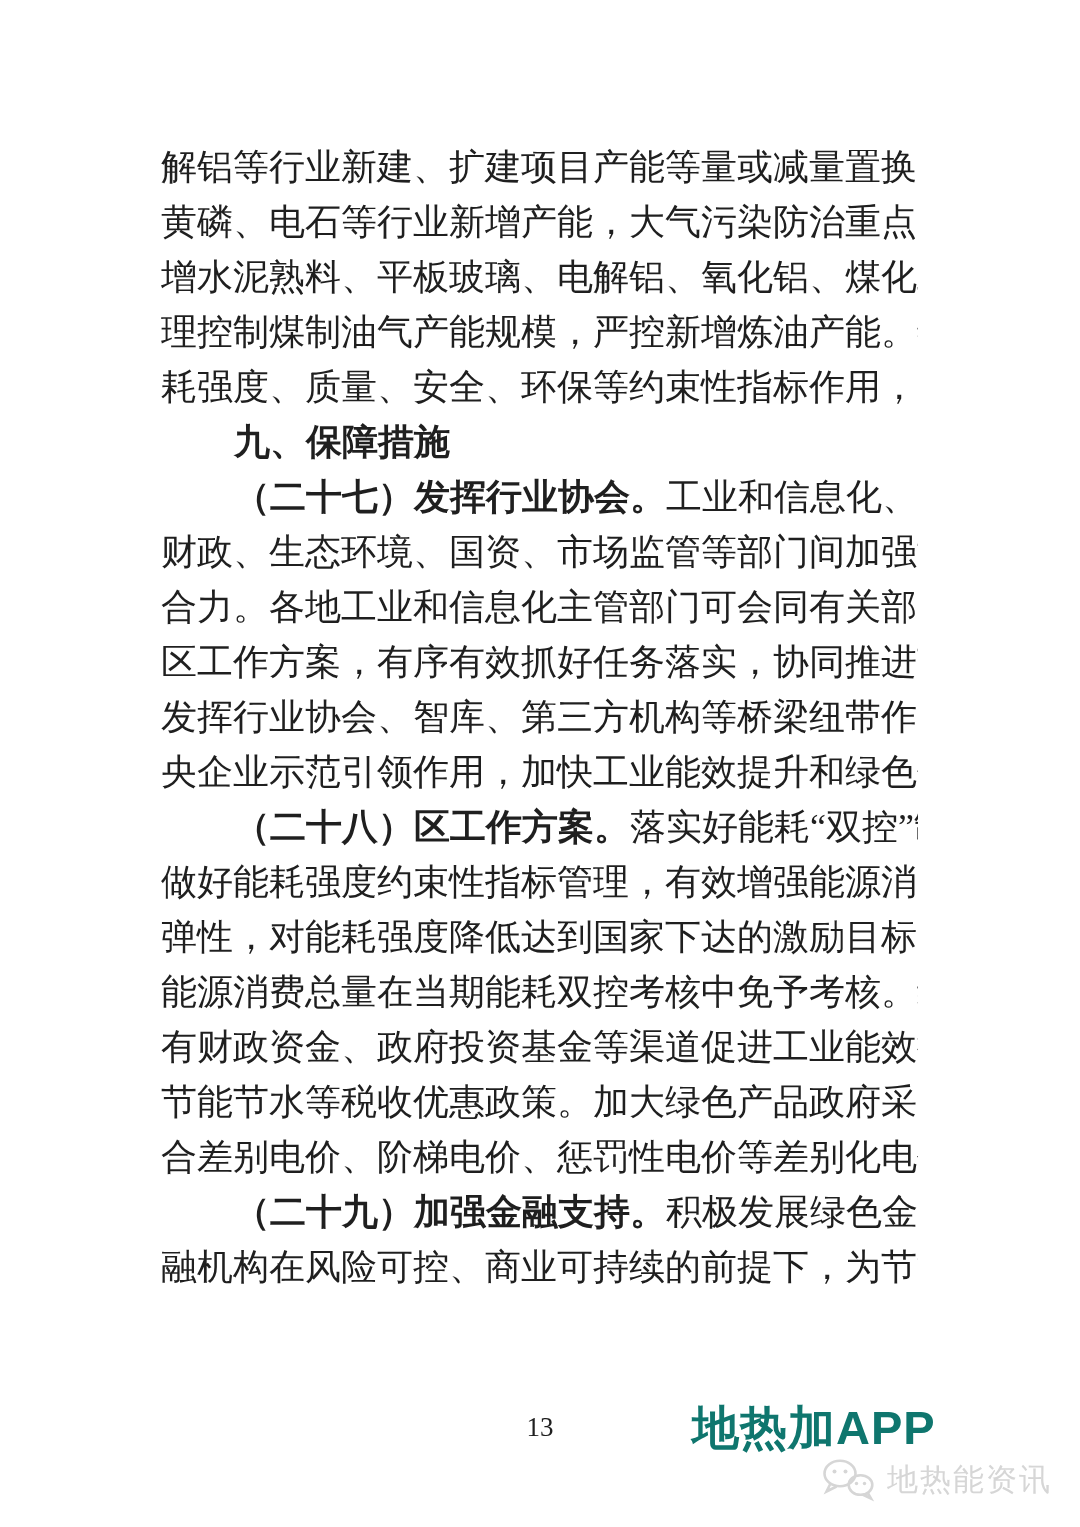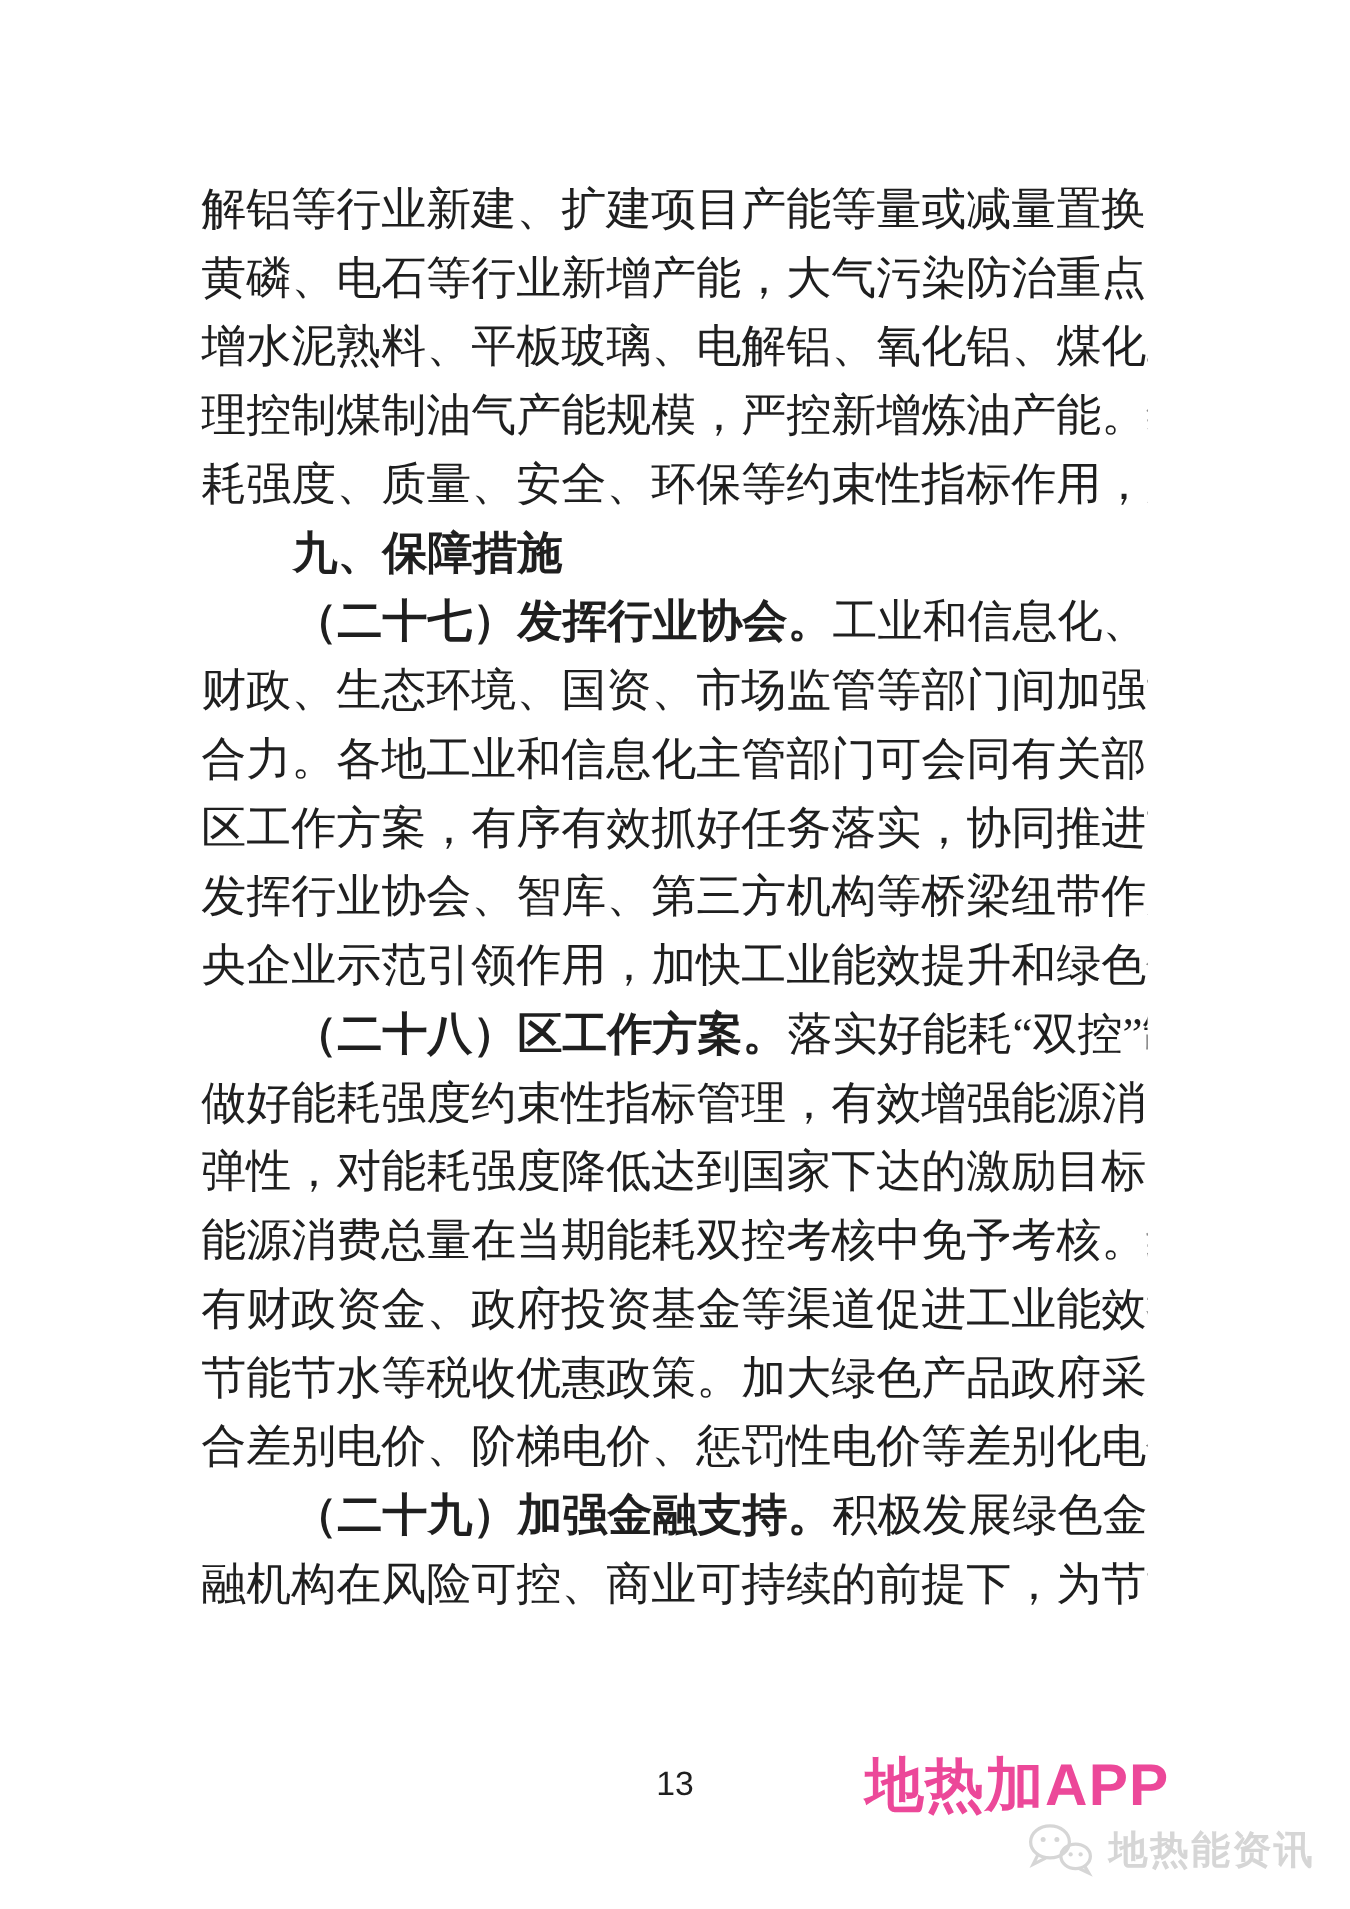--- a/index.html
+++ b/index.html
@@ -38,21 +38,21 @@
     font-weight: bold;
   }
   .page-number {
     position: absolute;
     top: 1412px;
     left: 0;
     width: 1080px;
     text-align: center;
     font-size: 27px;
     color: #1f1f1f;
-    font-family: Liberation Sans, sans-serif;
+    font-family: Liberation Serif, serif;
   }
   .watermark {
     position: absolute;
     top: 1402px;
     left: 692px;
     font-size: 47px;
     line-height: 52px;
     font-weight: bold;
     font-family: "Liberation Sans", "DejaVu Sans", sans-serif;
     letter-spacing: 1px;
@@ -62,21 +62,20 @@
     top: 1458px;
     right: 28px;
     display: flex;
     align-items: center;
     gap: 12px;
     font-size: 31px;
     line-height: 44px;
     font-family: "Liberation Sans", "DejaVu Sans", sans-serif;
     text-shadow: 1px 1px 0 #ffffff;
     letter-spacing: 2px;
-    font-weight: bold;
   }
   .brand .icon-wrap {
     display: inline-flex;
     align-items: center;
   }
 </style>
 </head>
 <body>
 
 <div class="doc-body">
@@ -98,21 +97,21 @@
     <div class="line"><span class="seg">能源消费总量在当期能耗双控考核中免予考核。统筹利用现</span></div>
     <div class="line"><span class="seg">有财政资金、政府投资基金等渠道促进工业能效提升。落实</span></div>
     <div class="line"><span class="seg">节能节水等税收优惠政策。加大绿色产品政府采购力度。整</span></div>
     <div class="line"><span class="seg">合差别电价、阶梯电价、惩罚性电价等差别化电价政策，建</span></div>
     <div class="line indent"><span class="seg bold">（二十九）加强金融支持。</span><span class="seg">积极发展绿色金融，鼓励金</span></div>
     <div class="line last"><span class="seg">融机构在风险可控、商业可持续的前提下，为节能降碳效应</span></div>
   </div>
 
 <div class="page-number">13</div>
 
-<div class="watermark" style="color: #ec4899;">地热加APP</div>
+<div class="watermark" style="color: #0f766e;">地热加APP</div>
 
 <div class="brand" style="color: rgb(214, 214, 214);">
   <span class="icon-wrap">
     <svg width="54" height="44" viewBox="0 0 54 44" aria-hidden="true">
       <g fill="none" stroke="currentColor" stroke-width="2.6">
         <ellipse cx="19" cy="15.5" rx="15.5" ry="12.8"></ellipse>
         <path d="M9.5 25.5 L5.5 33.5 L15.5 28.5"></path>
         <ellipse cx="39.5" cy="27" rx="11.8" ry="9.8"></ellipse>
         <path d="M46.5 34.5 L50 40.5 L41.5 36.5"></path>
       </g>

